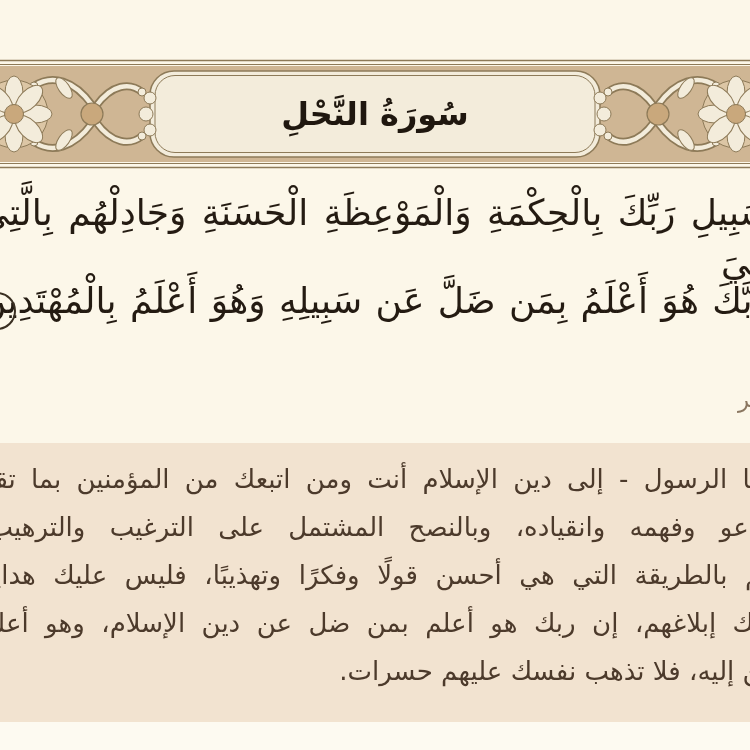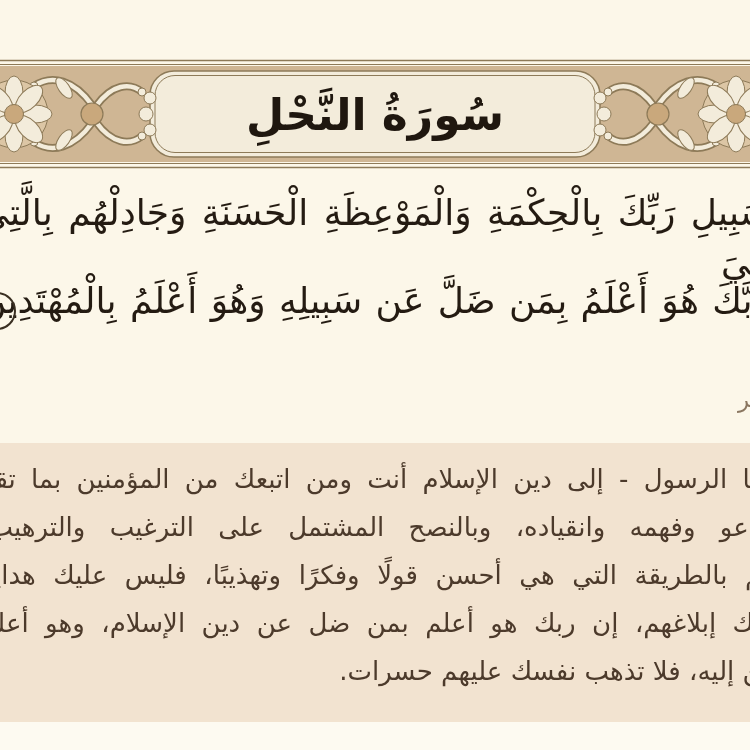--- a/index.html
+++ b/index.html
@@ -5,21 +5,21 @@
   html,body{margin:0;padding:0;}
   body{font-family:"DejaVu Sans","Liberation Sans",sans-serif;}
   .stage{position:relative;width:750px;height:750px;overflow:hidden;background:#fcf7e9;}
 
   
   .banner{position:absolute;top:58px;left:0;width:750px;height:112px;}
   .banner svg{position:absolute;top:0;left:0;}
   .banner-title{
     position:absolute;top:0;left:150px;width:450px;height:112px;
     display:flex;align-items:center;justify-content:center;
-    font-size:44px;font-weight:700;color:#1f170f;letter-spacing:0;
+    font-size:32px;font-weight:700;color:#1f170f;letter-spacing:0;
   }
 
   
   .verse-line{
     position:absolute;left:-20px;width:790px;
     direction:rtl;unicode-bidi:embed;
     font-size:36px;color:#241b12;
     text-align:justify;text-align-last:justify;
     white-space:normal;line-height:1.4;
   }

